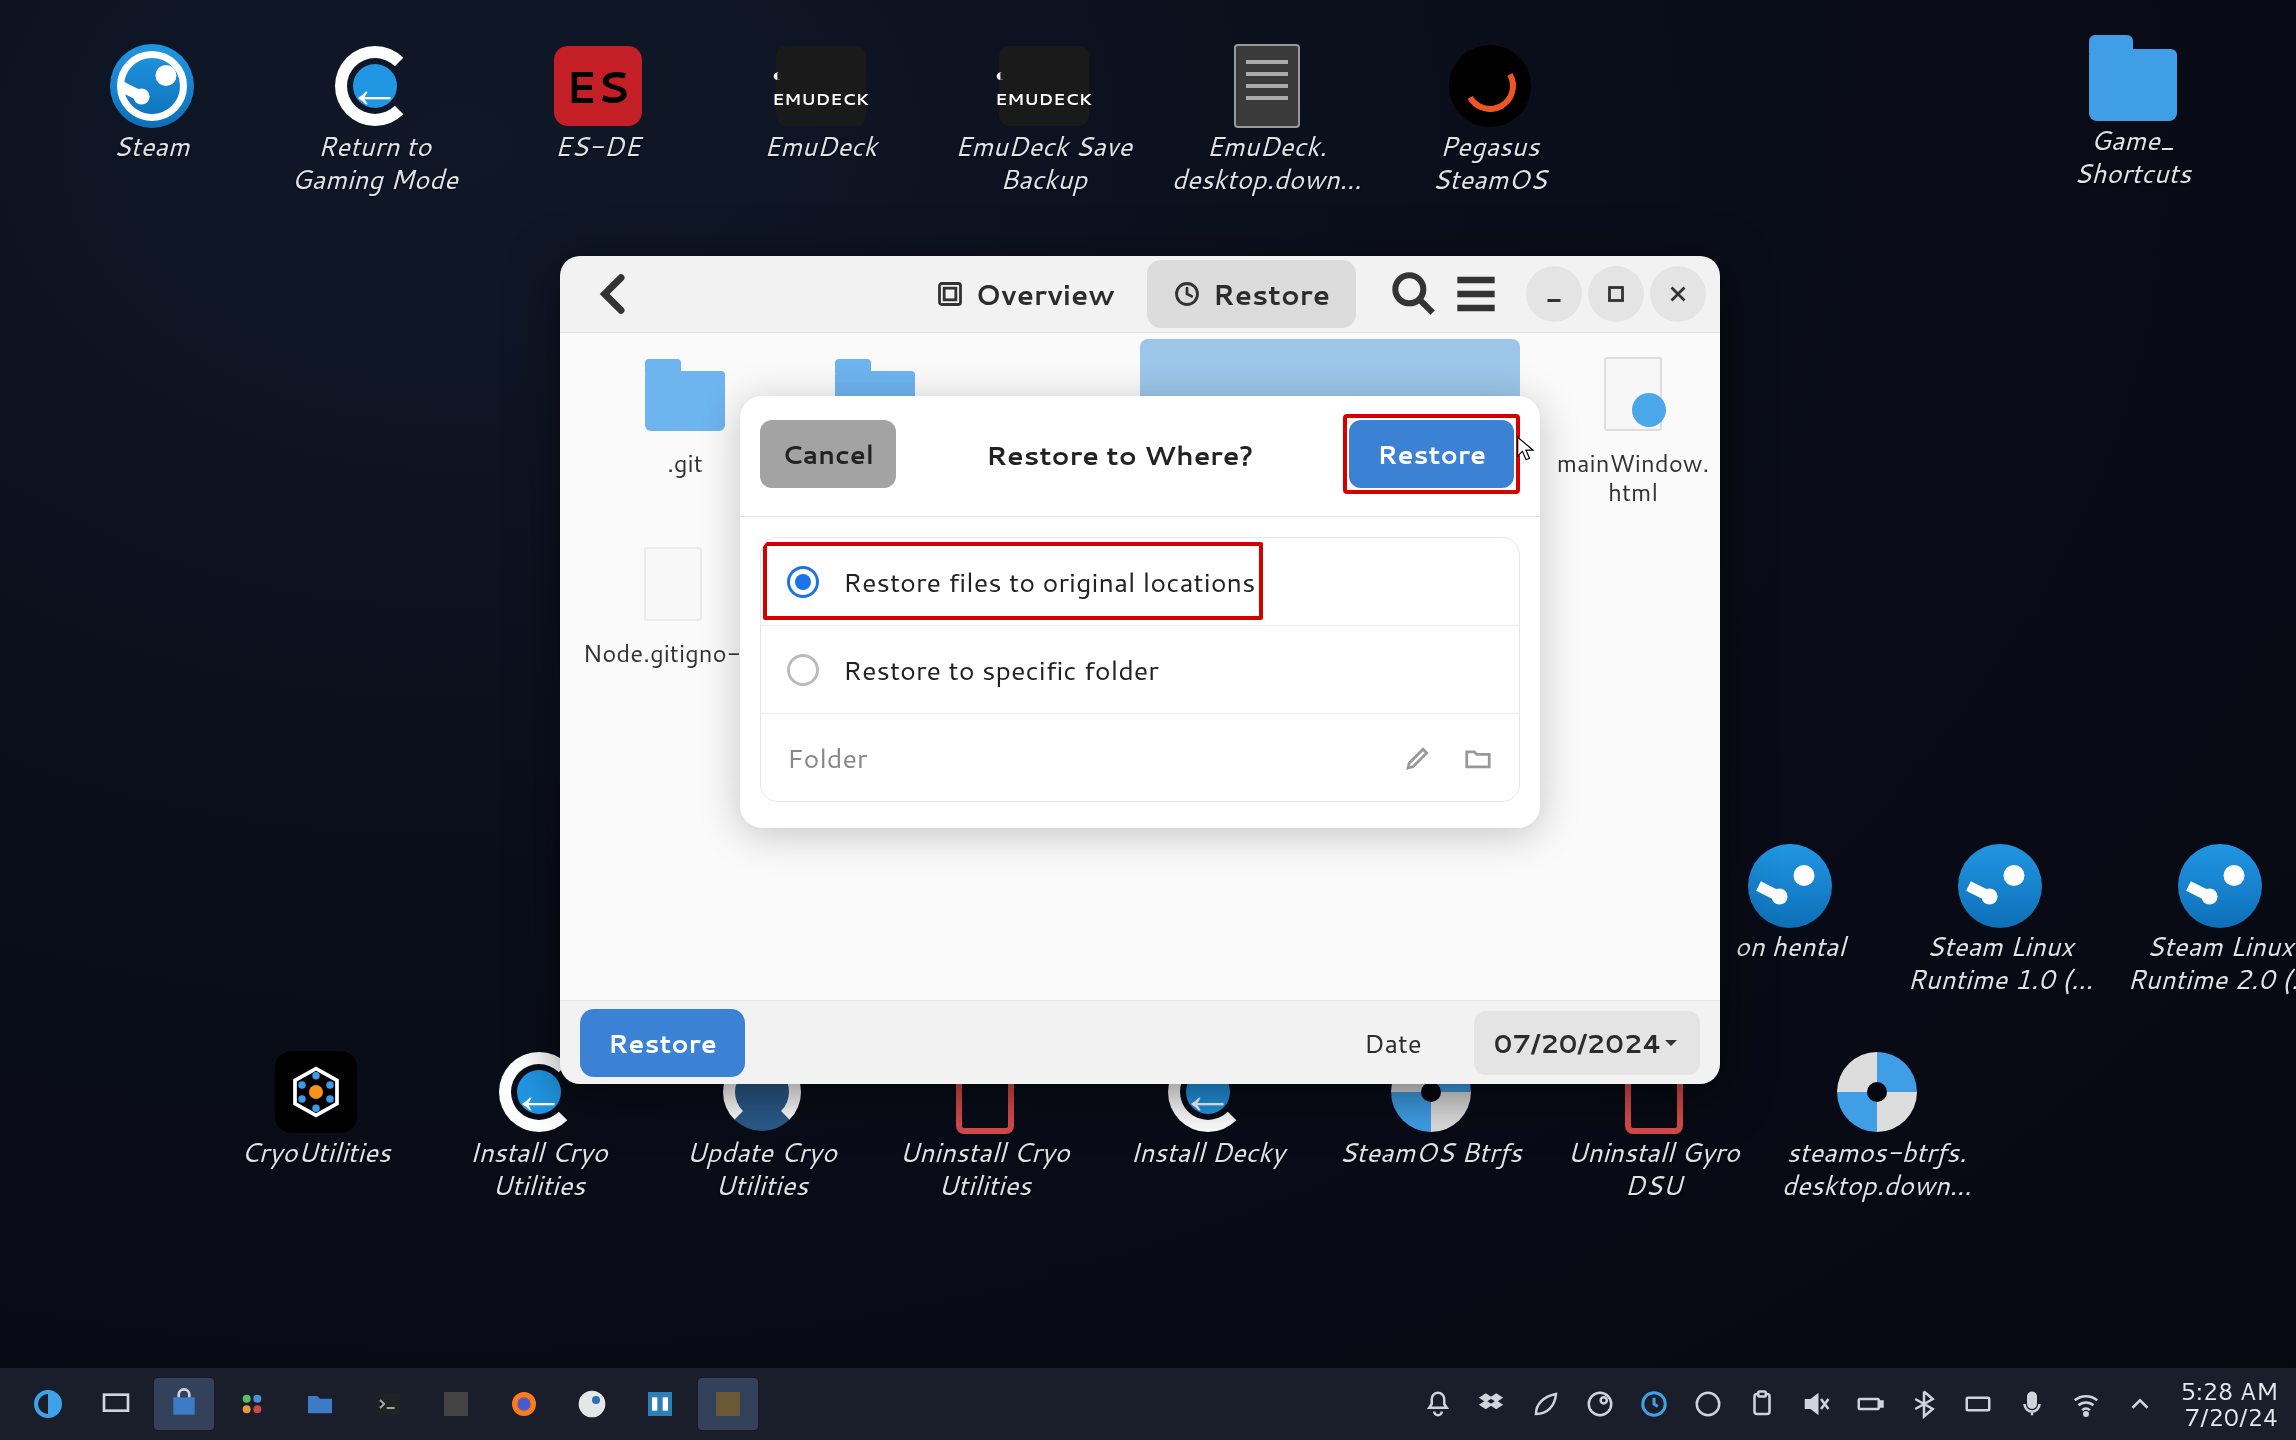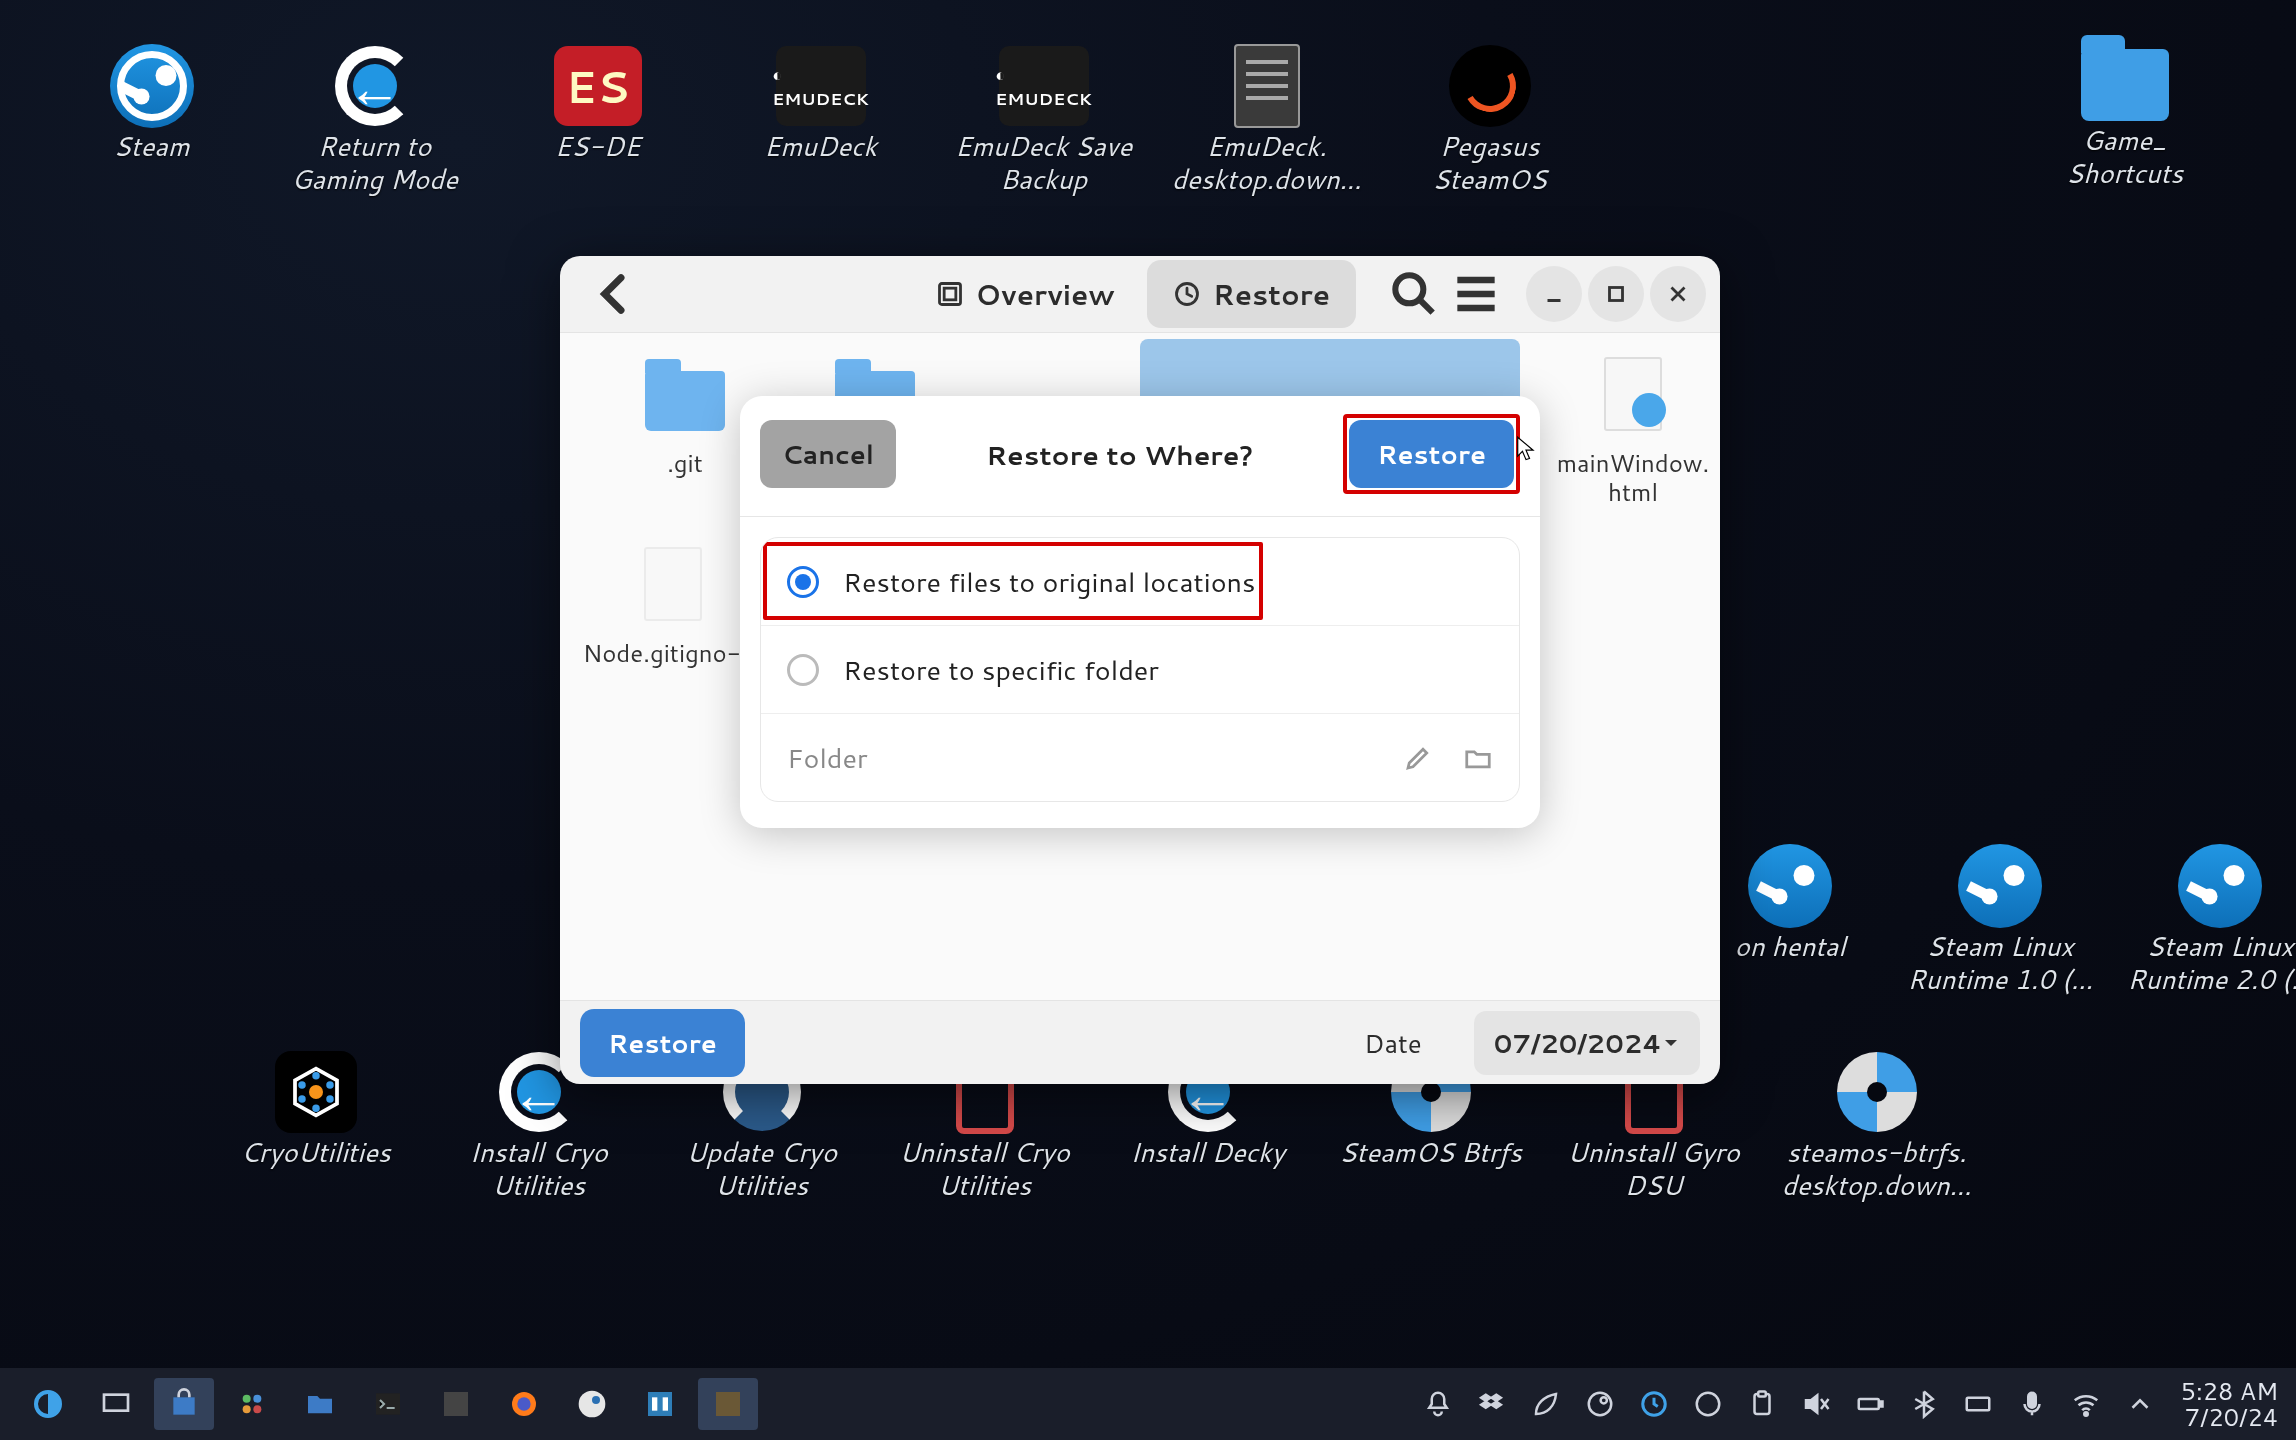--- a/index.html
+++ b/index.html
@@ -11,21 +11,21 @@
 .icon-grid { display: flex; flex-wrap: wrap; align-content: flex-start; gap: 6px 0; padding: 24px 40px; }
 .desktop-icon { width: 223px; height: 200px; display: flex; flex-direction: column; align-items: center; justify-content: flex-start; padding-top: 18px; cursor: pointer; }
 .desktop-icon .ico { width: 88px; height: 88px; display: flex; align-items: center; justify-content: center; font-size: 54px; }
 .desktop-icon .lbl { margin-top: 0; font-size: 26px; color: #dfe4ea; text-align: center; max-width: 200px; line-height: 1.25; text-shadow: 0 1px 2px #000; font-style: italic; }
 .row3 { position: absolute; top: 1030px; left: 204px; }
 
 
 .circ { width: 84px; height: 84px; border-radius: 50%; display: flex; align-items: center; justify-content: center; }
 .steam-blue { background: linear-gradient(#2196e3, #0d6fb8); }
 .dark-tile { width: 90px; height: 80px; background: #1a1a1a; border-radius: 10px; display: flex; align-items: center; justify-content: center; color: #fff; font-weight: 600; font-size: 17px; }
-.es-tile { width: 92px; height: 80px; background: #c41e27; border-radius: 14px; color: #fef9c3; display: flex; align-items: center; justify-content: center; font-weight: 800; font-size: 44px; }
+.es-tile { width: 92px; height: 80px; background: #c41e27; border-radius: 14px; color: #000000; display: flex; align-items: center; justify-content: center; font-weight: 800; font-size: 44px; }
 .folder-shape { width: 96px; height: 72px; background: #3f9ee6; border-radius: 6px 6px 8px 8px; position: relative; margin-top: 10px; }
 .folder-shape:before { content: ""; position: absolute; top: -14px; left: 0; width: 44px; height: 18px; background: #3f9ee6; border-radius: 6px 6px 0 0; }
 .file-page { width: 66px; height: 84px; background: #3a3a3a; border: 2px solid #999; border-radius: 4px; position: relative; }
 .file-page:after { content: ""; position: absolute; top: 14px; left: 10px; right: 10px; height: 4px; box-shadow: 0 0 #aaa, 0 12px #aaa, 0 24px #aaa, 0 36px #aaa; background: #aaa; }
 .peg-icon { width: 82px; height: 82px; border-radius: 50%; background: #000; display:flex; align-items:center; justify-content:center; }
 .peg-icon:after { content:""; width:40px; height:40px; border:6px solid #e52; border-top-color:transparent; border-left-color:transparent; transform: rotate(15deg); border-radius:50%; }
 .disc { width:80px; height:80px; border-radius:50%; background: conic-gradient(#3f9ee6 0 90deg, #ddd 90deg 180deg, #3f9ee6 180deg 270deg, #ddd 270deg 360deg); position:relative;}
 .disc:after{content:"";position:absolute;width:20px;height:20px;background:#060810;border-radius:50%;top:30px;left:30px;}
 .trash-red { width:58px; height:72px; border:6px solid #d64a4a; border-radius:0 0 8px 8px; position:relative; margin-top:12px;}
 .trash-red:before{content:"";position:absolute;top:-18px;left:-10px;right:-10px;height:8px;background:#d64a4a;}
@@ -150,21 +150,21 @@
       <div class="lbl">EmuDeck. desktop.down...</div>
     </div>
     <div class="desktop-icon">
       <div class="ico">
           <div class="peg-icon"></div>
         </div>
       <div class="lbl">Pegasus SteamOS</div>
     </div>
   </div>
 
-  <div class="desktop-icon" style="position:absolute;top:18px;right:60px;">
+  <div class="desktop-icon" style="position:absolute;top:18px;right:52px;">
     <div class="ico">
         <div class="folder-shape"></div>
       </div>
     <div class="lbl">Game_ Shortcuts</div>
   </div>
 
   <div style="position:absolute;top:824px;left:1690px;display:flex;">
     <div class="desktop-icon" style="width:200px">
       <div class="ico">
           <div class="circ steam-blue">

